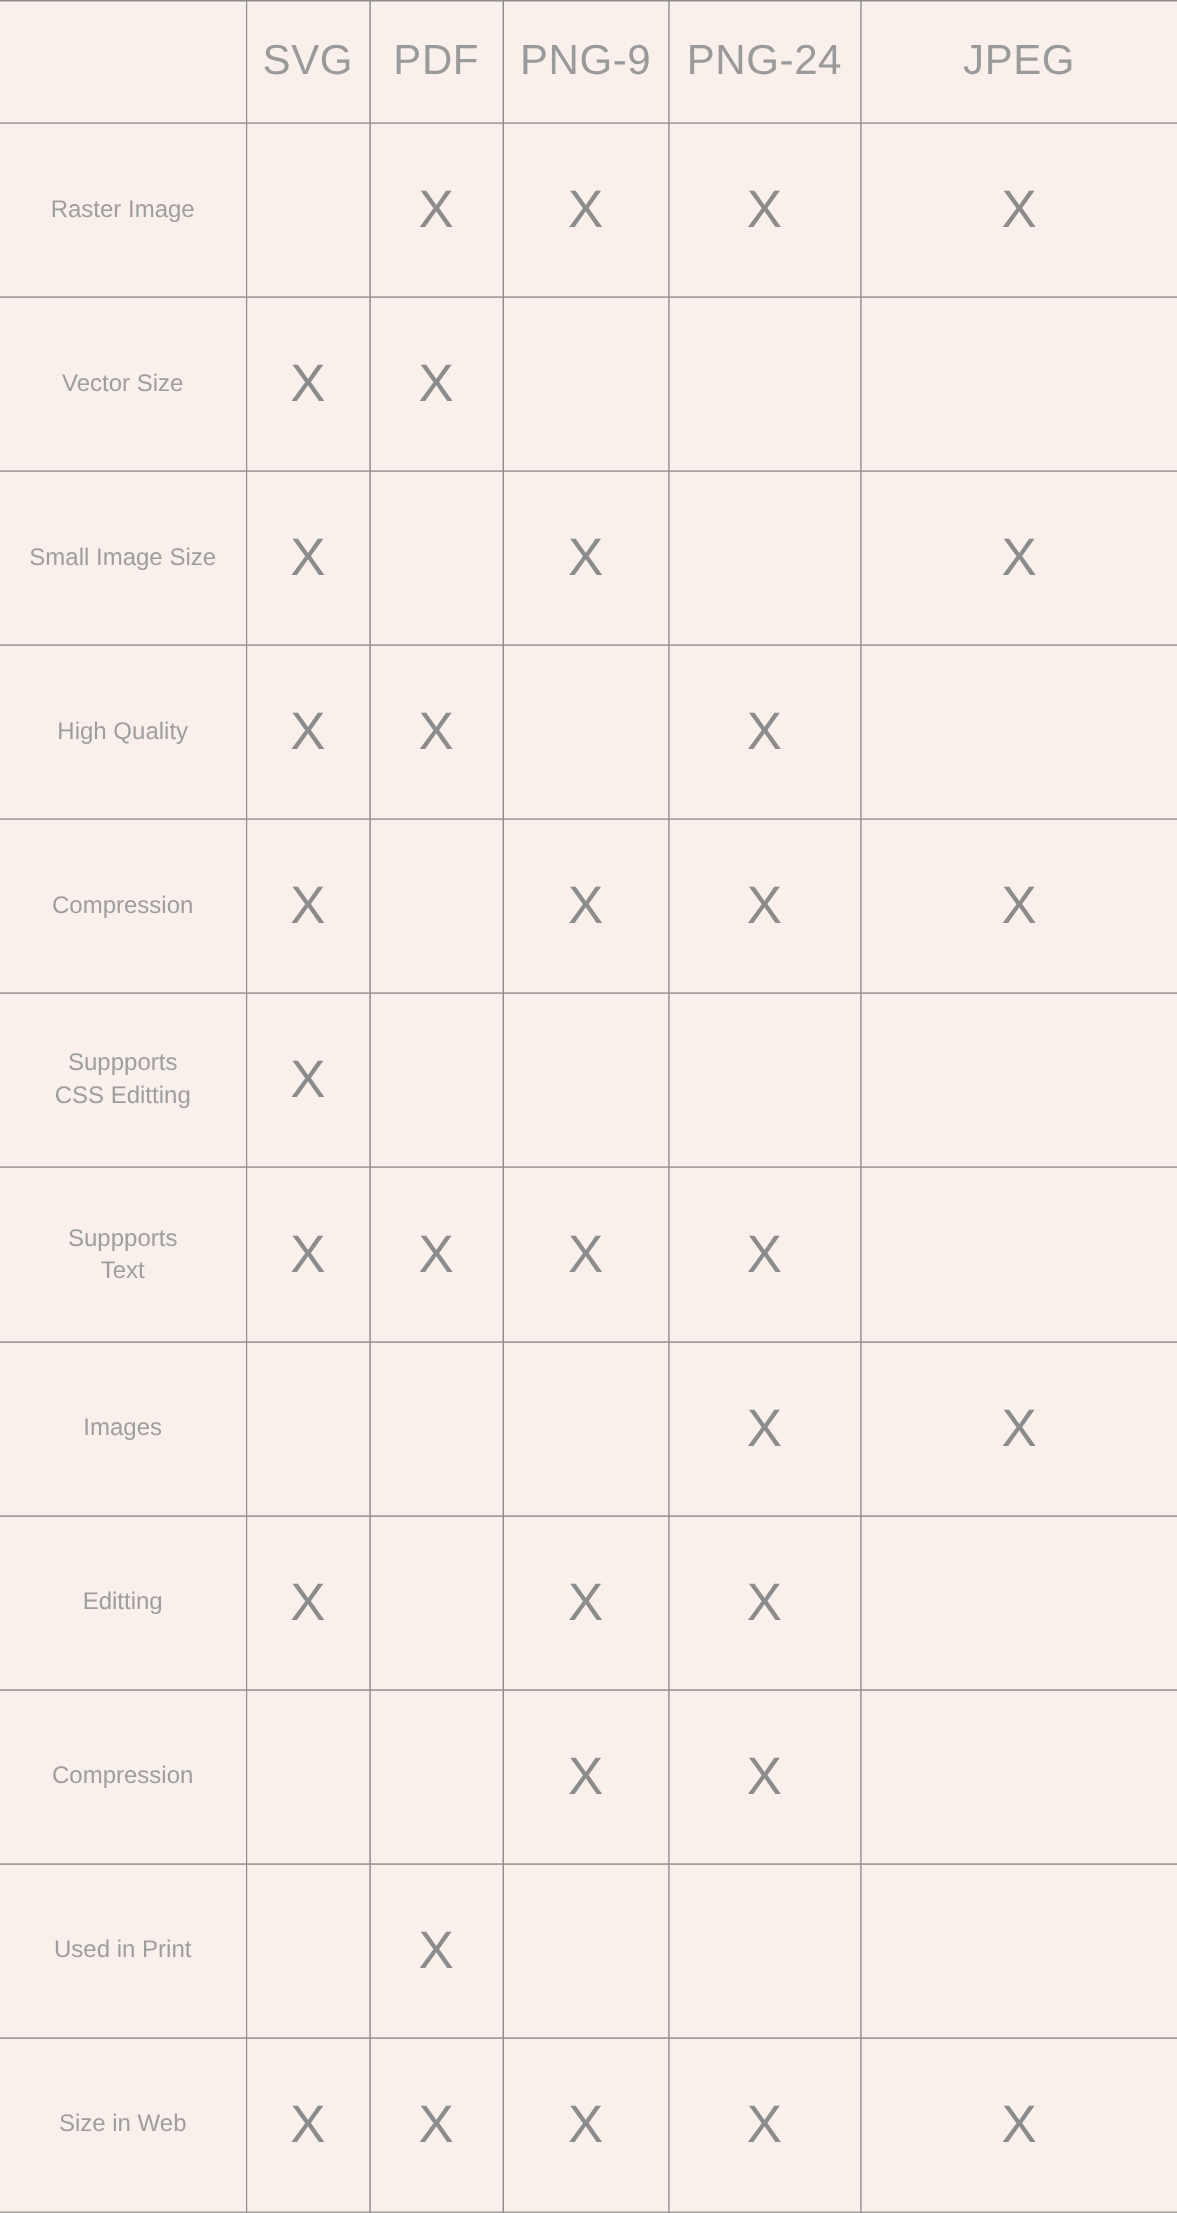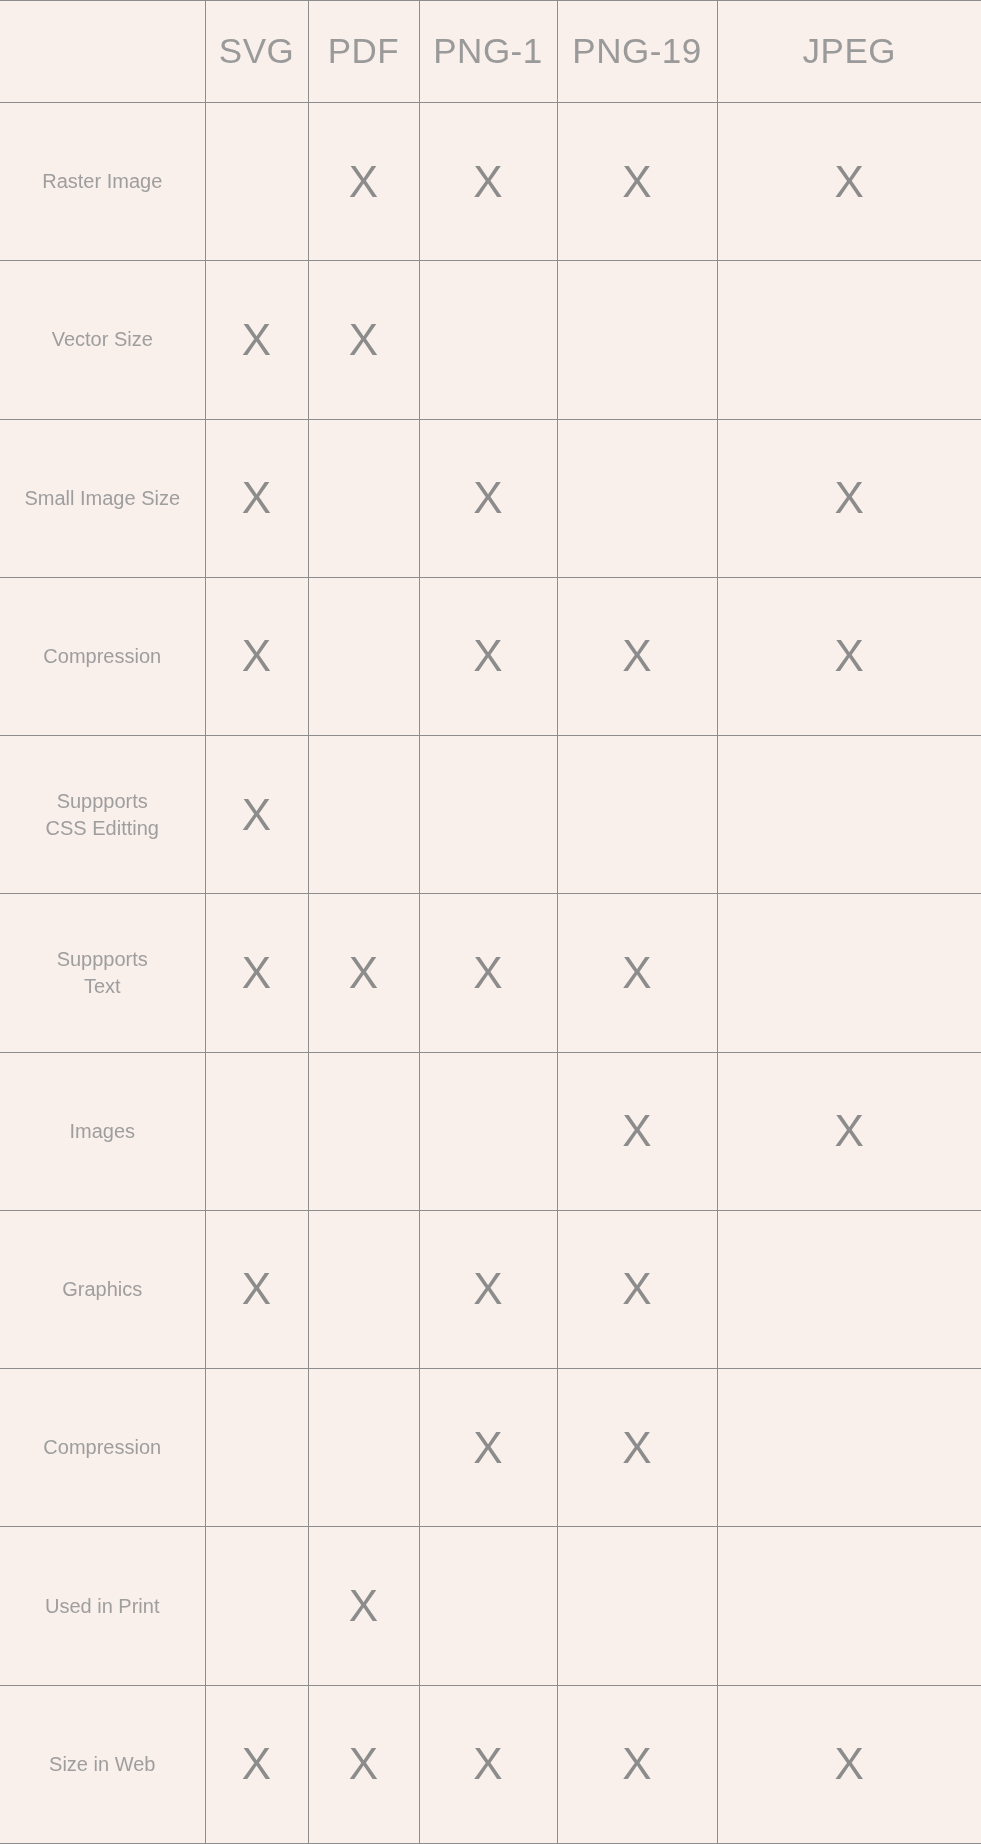--- a/index.html
+++ b/index.html
@@ -79,22 +79,22 @@
       <col class="c-pdf">
     <col class="c-png8">
       <col class="c-png24">
       <col class="c-jpeg">
   </colgroup>
   <thead>
     <tr>
       <th class="corner-cell"></th>
       <th class="head-svg">SVG</th>
       <th class="head-pdf">PDF</th>
-      <th class="head-png8">PNG-1</th>
-      <th class="head-png24">PNG-19</th>
+      <th class="head-png8">PNG-9</th>
+      <th class="head-png24">PNG-24</th>
       <th class="head-jpeg">JPEG</th>
     </tr>
   </thead>
   <tbody id="table-body">
       <tr>
         <td class="row-label">Raster Image</td>
         <td class="mark-cell col-svg"><span class="mark-empty"></span></td>
         <td class="mark-cell col-pdf"><span class="mark-glyph">X</span></td>
         <td class="mark-cell col-png8"><span class="mark-glyph">X</span></td>
         <td class="mark-cell col-png24"><span class="mark-glyph">X</span></td>
@@ -108,20 +108,28 @@
         <td class="mark-cell col-png24"><span class="mark-empty"></span></td>
         <td class="mark-cell col-jpeg"><span class="mark-empty"></span></td>
       </tr>
       <tr>
         <td class="row-label">Small Image Size</td>
         <td class="mark-cell col-svg"><span class="mark-glyph">X</span></td>
         <td class="mark-cell col-pdf"><span class="mark-empty"></span></td>
         <td class="mark-cell col-png8"><span class="mark-glyph">X</span></td>
         <td class="mark-cell col-png24"><span class="mark-empty"></span></td>
         <td class="mark-cell col-jpeg"><span class="mark-glyph">X</span></td>
+      </tr>
+      <tr>
+        <td class="row-label">High Quality</td>
+        <td class="mark-cell col-svg"><span class="mark-glyph">X</span></td>
+        <td class="mark-cell col-pdf"><span class="mark-glyph">X</span></td>
+        <td class="mark-cell col-png8"><span class="mark-empty"></span></td>
+        <td class="mark-cell col-png24"><span class="mark-glyph">X</span></td>
+        <td class="mark-cell col-jpeg"><span class="mark-empty"></span></td>
       </tr>
       <tr>
         <td class="row-label">Compression</td>
         <td class="mark-cell col-svg"><span class="mark-glyph">X</span></td>
         <td class="mark-cell col-pdf"><span class="mark-empty"></span></td>
         <td class="mark-cell col-png8"><span class="mark-glyph">X</span></td>
         <td class="mark-cell col-png24"><span class="mark-glyph">X</span></td>
         <td class="mark-cell col-jpeg"><span class="mark-glyph">X</span></td>
       </tr>
       <tr>
@@ -142,21 +150,21 @@
       </tr>
       <tr>
         <td class="row-label">Images</td>
         <td class="mark-cell col-svg"><span class="mark-empty"></span></td>
         <td class="mark-cell col-pdf"><span class="mark-empty"></span></td>
         <td class="mark-cell col-png8"><span class="mark-empty"></span></td>
         <td class="mark-cell col-png24"><span class="mark-glyph">X</span></td>
         <td class="mark-cell col-jpeg"><span class="mark-glyph">X</span></td>
       </tr>
       <tr>
-        <td class="row-label">Graphics</td>
+        <td class="row-label">Editting</td>
         <td class="mark-cell col-svg"><span class="mark-glyph">X</span></td>
         <td class="mark-cell col-pdf"><span class="mark-empty"></span></td>
         <td class="mark-cell col-png8"><span class="mark-glyph">X</span></td>
         <td class="mark-cell col-png24"><span class="mark-glyph">X</span></td>
         <td class="mark-cell col-jpeg"><span class="mark-empty"></span></td>
       </tr>
       <tr>
         <td class="row-label">Compression</td>
         <td class="mark-cell col-svg"><span class="mark-empty"></span></td>
         <td class="mark-cell col-pdf"><span class="mark-empty"></span></td>

